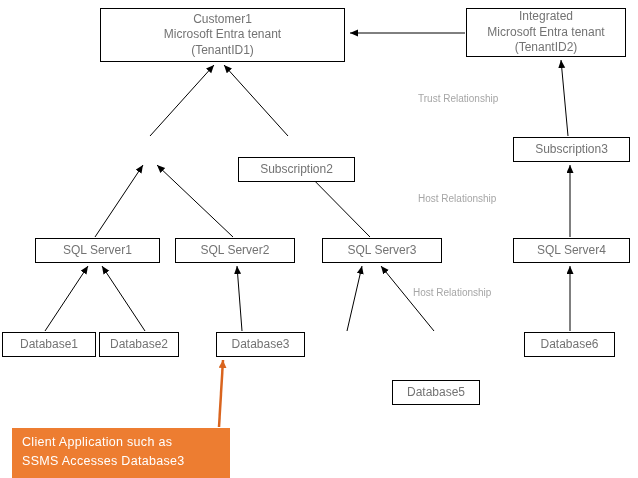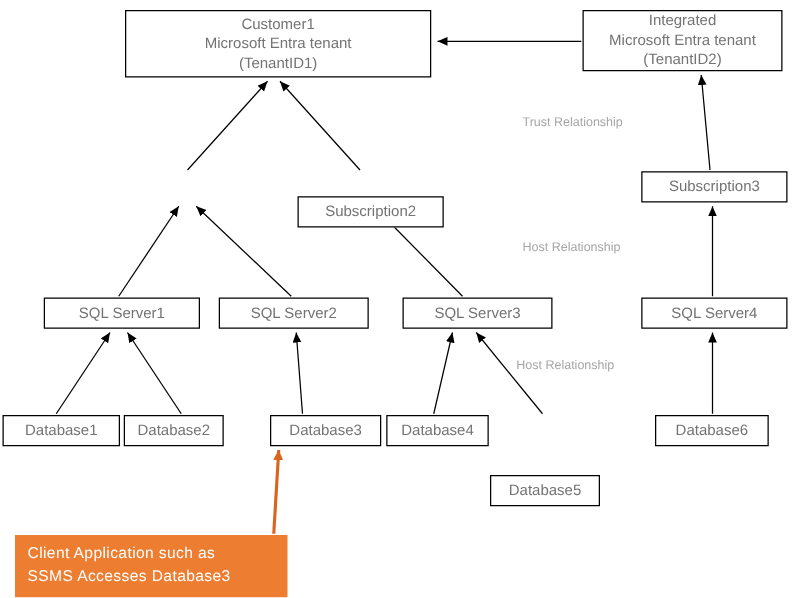--- a/index.html
+++ b/index.html
@@ -111,21 +111,20 @@
   <div class="node" id="sub3">Subscription3</div>
 
   <div class="node" id="sql1">SQL Server1</div>
   <div class="node" id="sql2">SQL Server2</div>
   <div class="node" id="sql3">SQL Server3</div>
   <div class="node" id="sql4">SQL Server4</div>
 
   <div class="node" id="db1">Database1</div>
   <div class="node" id="db2">Database2</div>
   <div class="node" id="db3">Database3</div>
-  <div class="node" id="db4">Database4</div>
   <div class="node" id="db5">Database5</div>
   <div class="node" id="db6">Database6</div>
 
   <div class="rel-label" id="lbl-trust">Trust Relationship</div>
   <div class="rel-label" id="lbl-host1">Host Relationship</div>
   <div class="rel-label" id="lbl-host2">Host Relationship</div>
 
   <div class="callout" id="callout">Client Application such as
 SSMS Accesses Database3</div>
 

